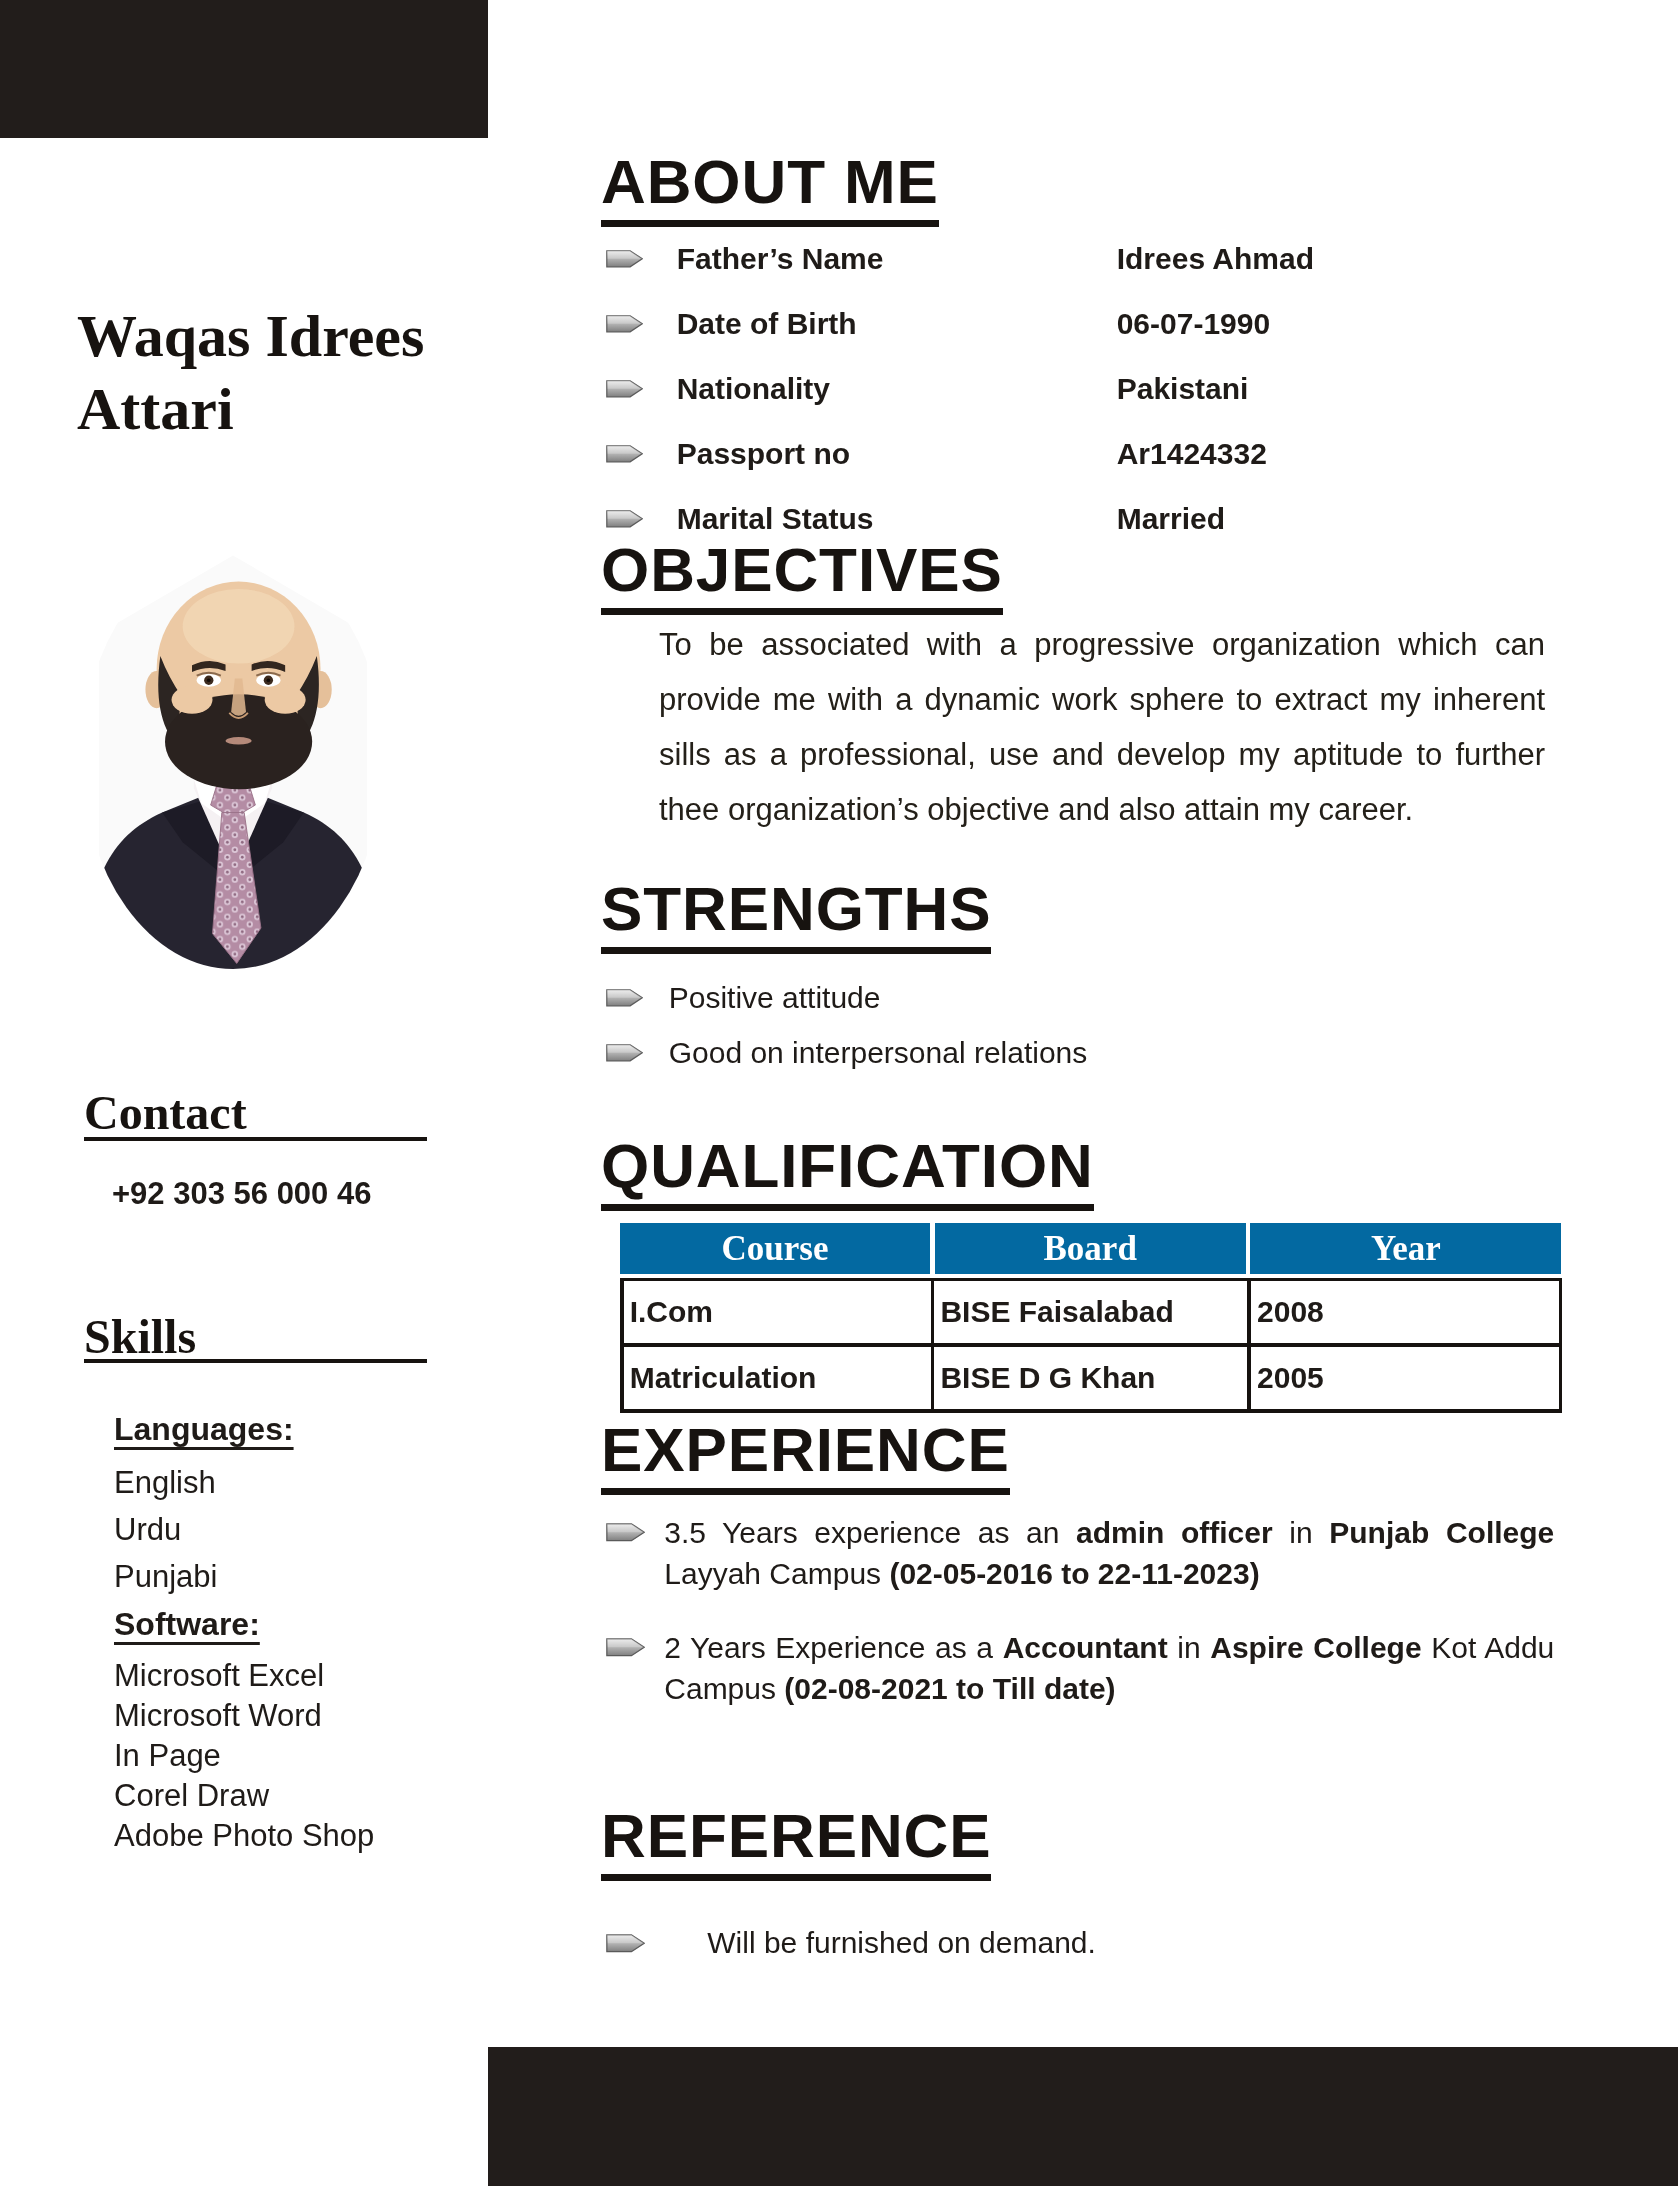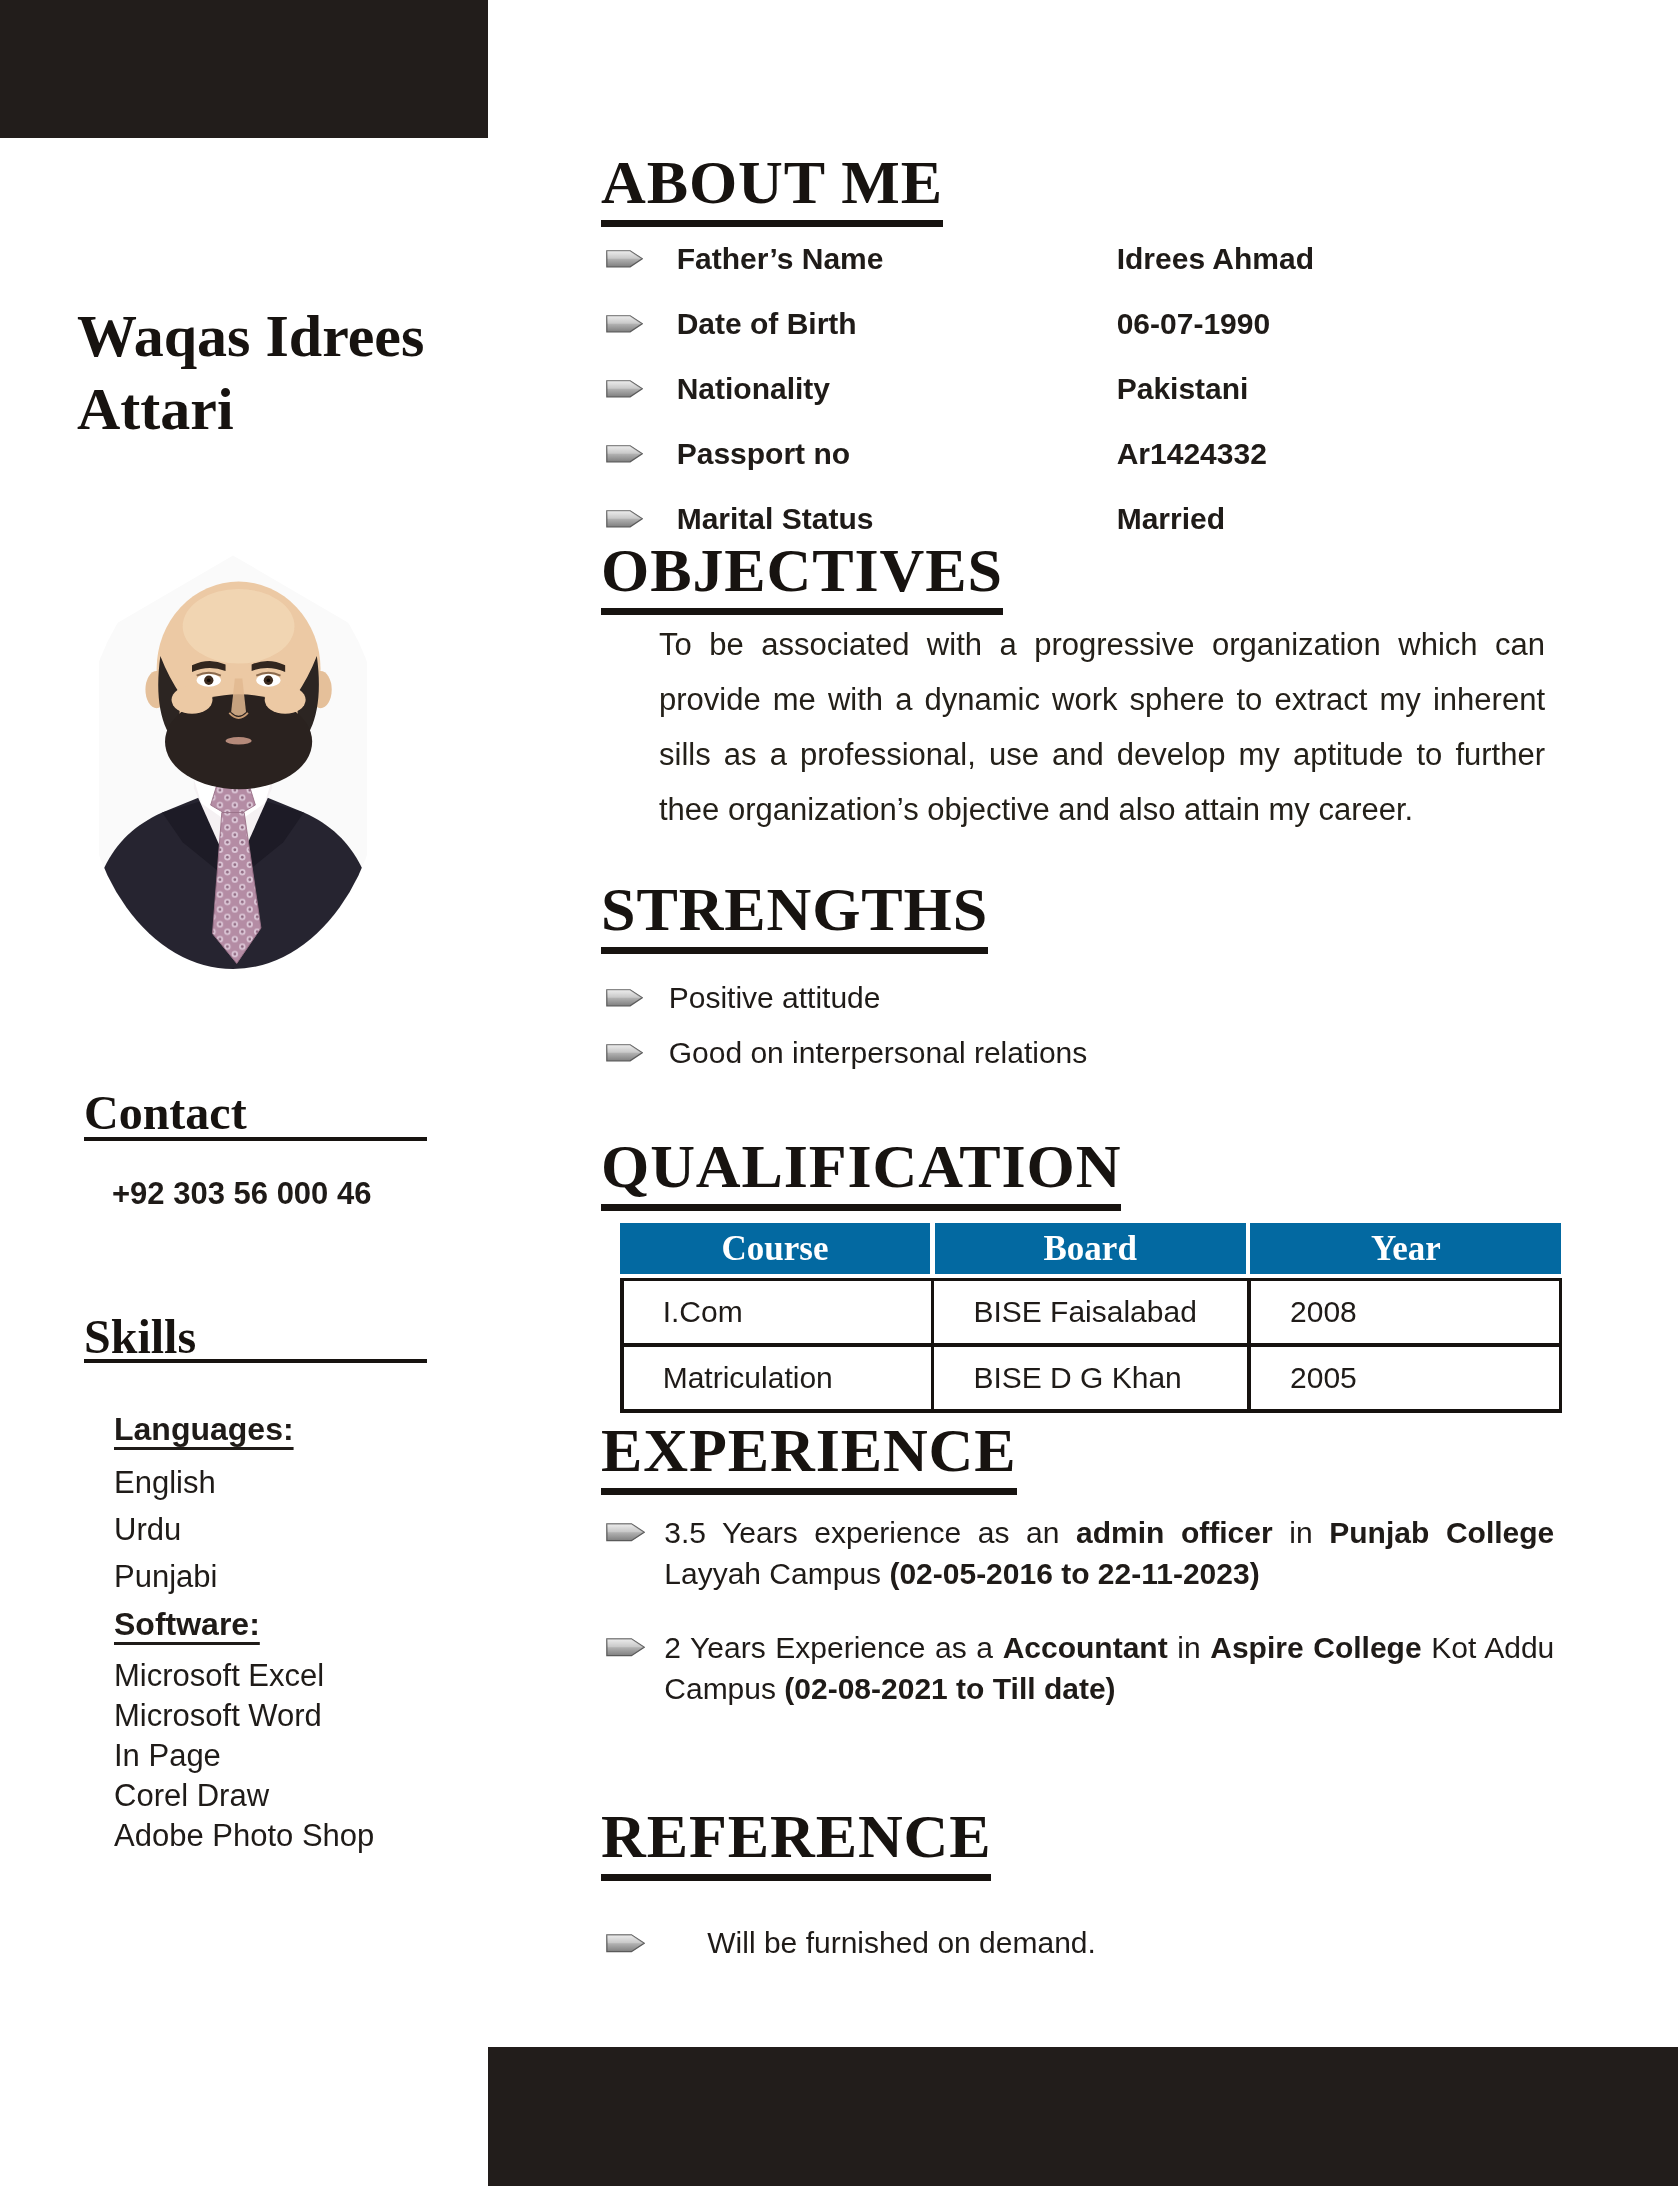--- a/index.html
+++ b/index.html
@@ -22,21 +22,21 @@
   #skills-h{left:84px;top:1313px;}
   #skills-rule{left:84px;top:1359px;width:343px;height:3.7px;background:#171310;}
   .sub-label{font-size:32px;font-weight:bold;text-decoration:underline;
              text-decoration-thickness:2.8px;text-underline-offset:6.5px;}
   #languages-label{left:114px;top:1411px;}
   #languages-list{left:114px;top:1459px;font-size:31px;line-height:47px;}
   #software-label{left:114px;top:1606px;}
   #software-list{left:114px;top:1656px;font-size:31px;line-height:40px;}
   .plain-list{list-style:none;margin:0;padding:0;}
   
-  .sec-h{font-family:Liberation Serif, serif;font-weight:bold;font-size:62px;line-height:1;
+  .sec-h{font-family:Liberation Sans, sans-serif;font-weight:bold;font-size:62px;line-height:1;
          letter-spacing:0.9px;color:#171310;display:inline-block;
          border-bottom:7.5px solid #171310;padding-bottom:6.5px;}
   #about-h{left:601px;top:151px;}
   #objectives-h{left:601px;top:539px;}
   #strengths-h{left:601px;top:878px;}
   #qualification-h{left:601px;top:1135px;}
   #experience-h{left:601px;top:1419px;}
   #reference-h{left:601px;top:1805px;}
   
   .tag{width:37px;height:19.6px;flex:0 0 auto;}
@@ -55,22 +55,22 @@
   .str-row{display:flex;align-items:center;height:55px;font-size:30px;}
   .str-row .tag{margin-left:4.7px;margin-right:26px;}
   
   #qtable{left:620px;top:1223px;width:942px;}
   #qhead{display:flex;gap:4.7px;}
   .qhc{background:#0369a1;color:#ffffff;height:51px;line-height:51px;text-align:center;
        font-family:Liberation Serif, serif;font-weight:bold;font-size:35px;}
   .qhc:nth-child(1){width:310px;}.qhc:nth-child(2){width:311px;}.qhc:nth-child(3){width:311px;}
   #qbody{margin-top:3.7px;background:#16120f;padding:3.7px;display:grid;
          grid-template-columns:307px 313px 308px;gap:3.7px;}
-  .qc{background:#ffffff;height:62px;line-height:62px;padding-left:39px;
-      font-size:30px;font-weight:normal;box-sizing:border-box;}
+  .qc{background:#ffffff;height:62px;line-height:62px;padding-left:6px;
+      font-size:30px;font-weight:bold;box-sizing:border-box;}
   
   #experience-items{left:601px;top:1512px;width:988px;}
   .exp-item{display:flex;margin-bottom:33px;}
   .exp-item .tag{width:39px;height:20.5px;margin-left:4.7px;margin-right:19.6px;margin-top:10.3px;}
   .exp-text{width:890px;font-size:30px;line-height:41px;text-align:justify;}
   .exp-text .b{font-weight:bold;margin-top:28px;}
   
   #reference-item{left:601px;top:1926px;width:839px;display:flex;align-items:center;gap:43px;}
   #reference-item .tag{width:39px;height:20.5px;margin-left:4.7px;margin-right:19.6px;}
   #reference-item .ref-text{font-size:30px;}

